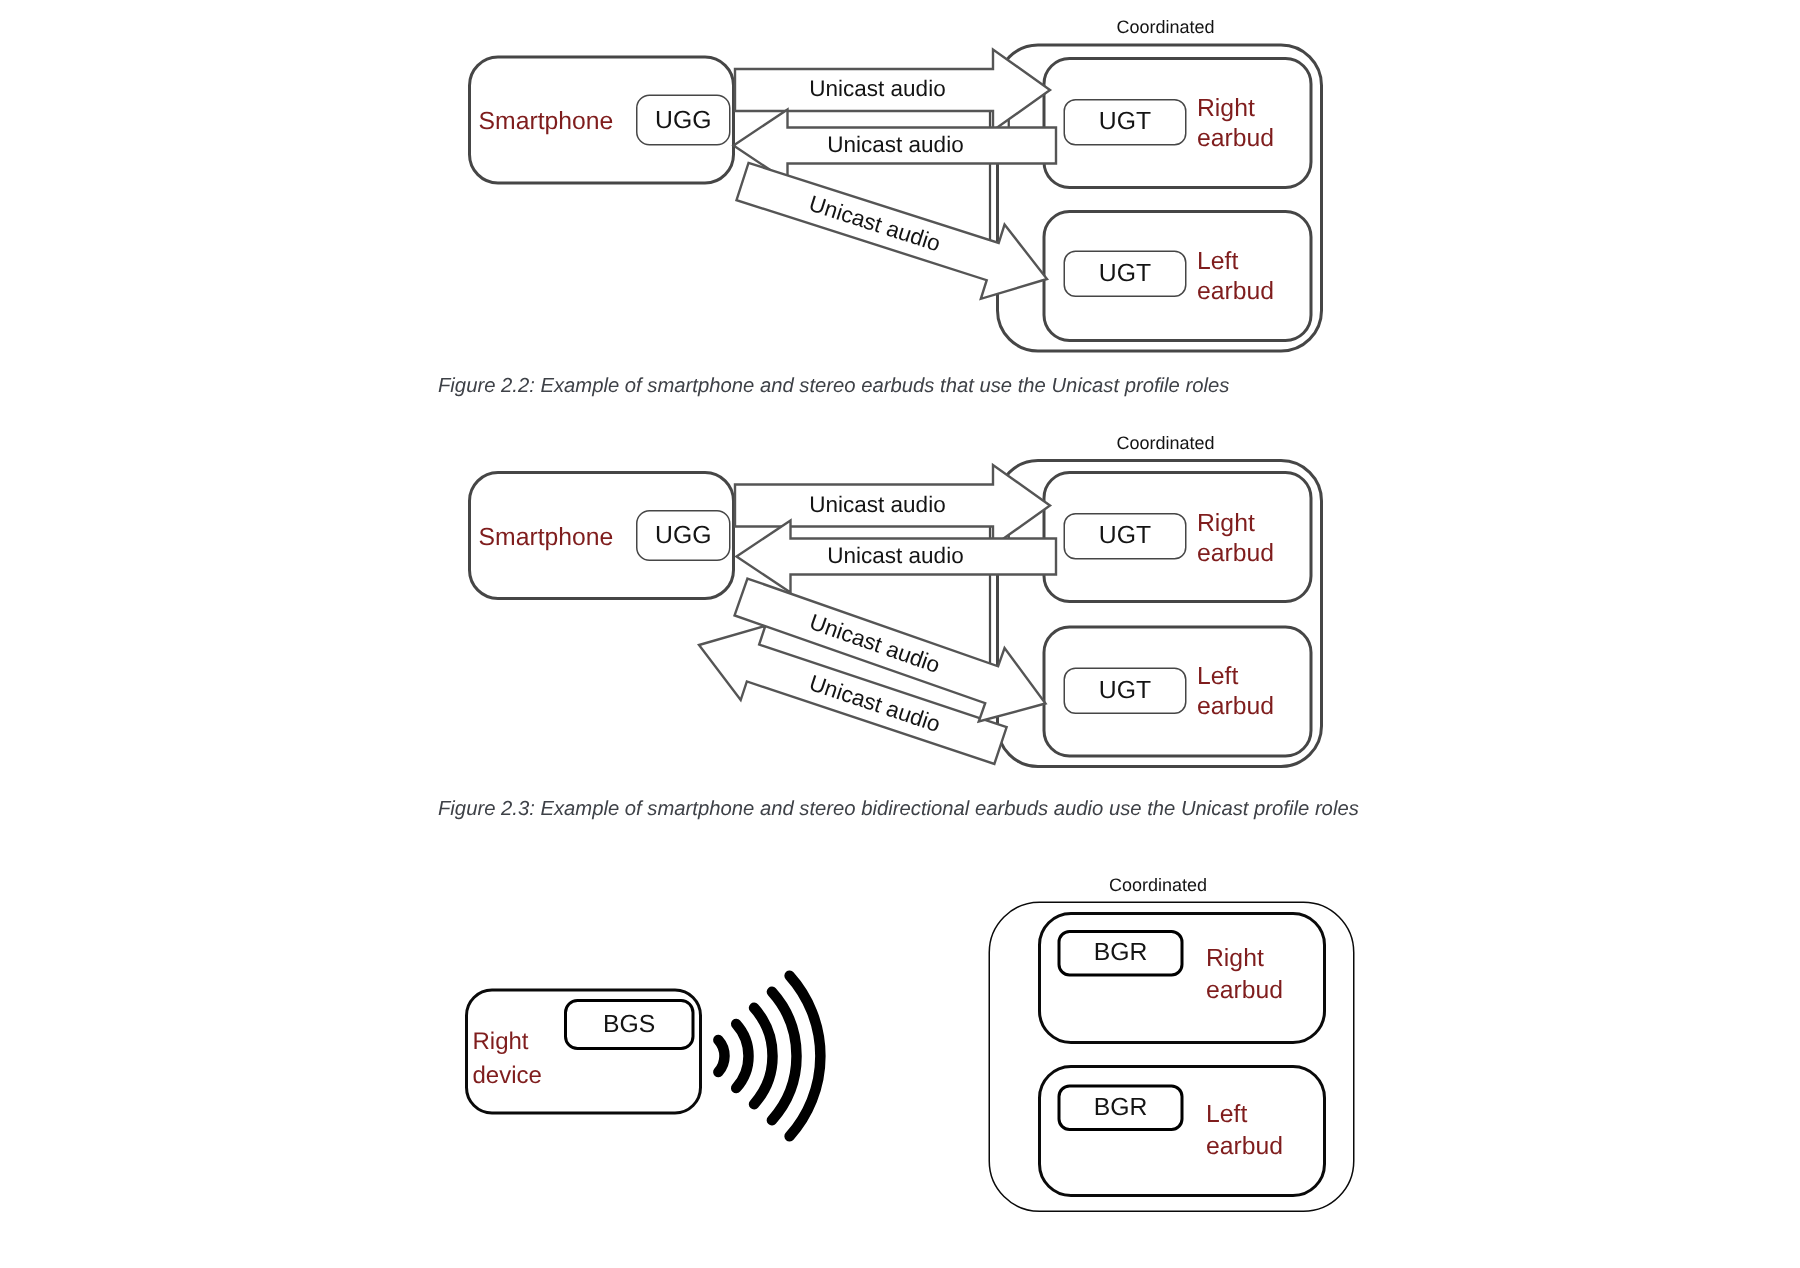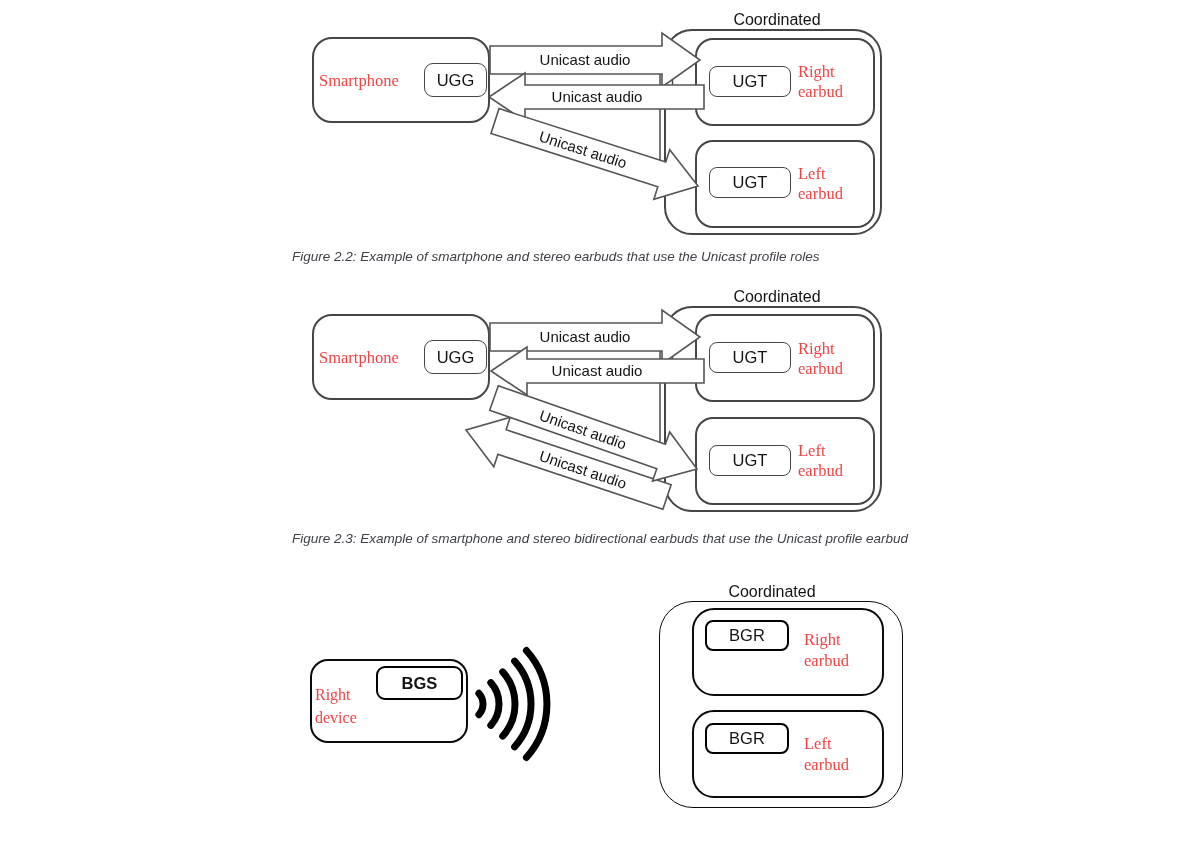--- a/index.html
+++ b/index.html
@@ -6,24 +6,24 @@
   body{width:1200px;height:845px;overflow:hidden;position:relative;
        font-family:"Liberation Sans",sans-serif;}
   #canvas{position:absolute;left:0;top:0;width:1200px;height:845px;background:#ffffff;}
 
   .gbox{position:absolute;background:#fff;border:2px solid #464646;z-index:1;box-sizing:border-box;}
   .kbox{position:absolute;background:#fff;border:2px solid #0a0a0a;z-index:1;box-sizing:border-box;}
   .role{position:absolute;background:#fff;border:1.8px solid #464646;z-index:1;box-sizing:border-box;
         display:flex;align-items:center;justify-content:center;
         font-size:16.5px;color:#141414;}
   .role.k{border:2.2px solid #000;}
-  .lbl{position:absolute;color:#ef4444;font-size:16.5px;line-height:20px;z-index:3;font-family:Liberation Serif, serif;}
+  .lbl{position:absolute;color:#7f1d1d;font-size:16.5px;line-height:20px;z-index:3;}
   .ctr{text-align:left;}
   .pre{white-space:pre-line;}
-  .coord{position:absolute;width:150px;text-align:center;font-size:16px;color:#141414;z-index:3;}
+  .coord{position:absolute;width:150px;text-align:center;font-size:12px;color:#141414;z-index:3;}
   .arrlbl{position:absolute;width:110px;text-align:center;font-size:15px;color:#141414;z-index:3;}
   .cap{position:absolute;left:292px;font-style:italic;font-size:13.5px;color:#3e4147;z-index:3;}
   #shapes{position:absolute;left:0;top:0;z-index:2;pointer-events:none;}
 </style>
 </head>
 <body>
 
 <div id="canvas">
 
   <div class="coord" style="left:702px;top:11px;">Coordinated</div>
@@ -62,38 +62,38 @@
 
   <div class="gbox" style="left:312px;top:314px;width:178px;height:86px;border-radius:20px;"></div>
   <div class="lbl" style="left:319px;top:348px;">Smartphone</div>
   <div class="role" style="left:424px;top:340px;width:63px;height:34px;border-radius:9px;">UGG</div>
 
   <div class="arrlbl" style="left:530px;top:328px;">Unicast audio</div>
   <div class="arrlbl" style="left:542px;top:362px;">Unicast audio</div>
   <div class="arrlbl" style="left:528px;top:421px;transform:rotate(19.3deg);">Unicast audio</div>
   <div class="arrlbl" style="left:528px;top:461px;transform:rotate(18.4deg);">Unicast audio</div>
 
-  <div class="cap" style="top:531px;">Figure 2.3: Example of smartphone and stereo bidirectional earbuds that use the Unicast profile earbud</div>
+  <div class="cap" style="top:531px;">Figure 2.3: Example of smartphone and stereo bidirectional earbuds audio use the Unicast profile roles</div>
 
   <div class="coord" style="left:697px;top:583px;">Coordinated</div>
 
   <div class="kbox" style="left:659px;top:601px;width:244px;height:207px;border-radius:34px;border-width:1.6px;"></div>
   <div class="kbox" style="left:692px;top:608px;width:192px;height:88px;border-radius:22px;border-width:2.4px;"></div>
   <div class="role k" style="left:705px;top:620px;width:84px;height:31px;border-radius:8px;">BGR</div>
   <div class="lbl ctr pre" style="left:804px;top:629px;width:80px;line-height:21px;">Right
 earbud</div>
   <div class="kbox" style="left:692px;top:710px;width:192px;height:88px;border-radius:22px;border-width:2.4px;"></div>
   <div class="role k" style="left:705px;top:723px;width:84px;height:31px;border-radius:8px;">BGR</div>
   <div class="lbl ctr pre" style="left:804px;top:733px;width:80px;line-height:21px;">Left
 earbud</div>
 
   <div class="kbox" style="left:310px;top:659px;width:158px;height:84px;border-radius:18px;border-width:2.2px;"></div>
   <div class="lbl pre" style="left:315px;top:683px;font-size:16px;line-height:23px;">Right
 device</div>
-  <div class="role k" style="left:376px;top:666px;width:87px;height:34px;border-radius:9px;border-width:2px;font-weight:bold;">BGS</div>
+  <div class="role k" style="left:376px;top:666px;width:87px;height:34px;border-radius:9px;border-width:2px;">BGS</div>
 
 
   <svg id="shapes" width="1200" height="845" viewBox="0 0 1200 845">
 
     <g stroke="#4a4a4a" stroke-width="1.5" fill="none">
       <path d="M660,73 V163"></path>
       <path d="M672.5,73 V86"></path>
     </g>
 
     <g stroke="#4a4a4a" stroke-width="1.5" fill="none">

